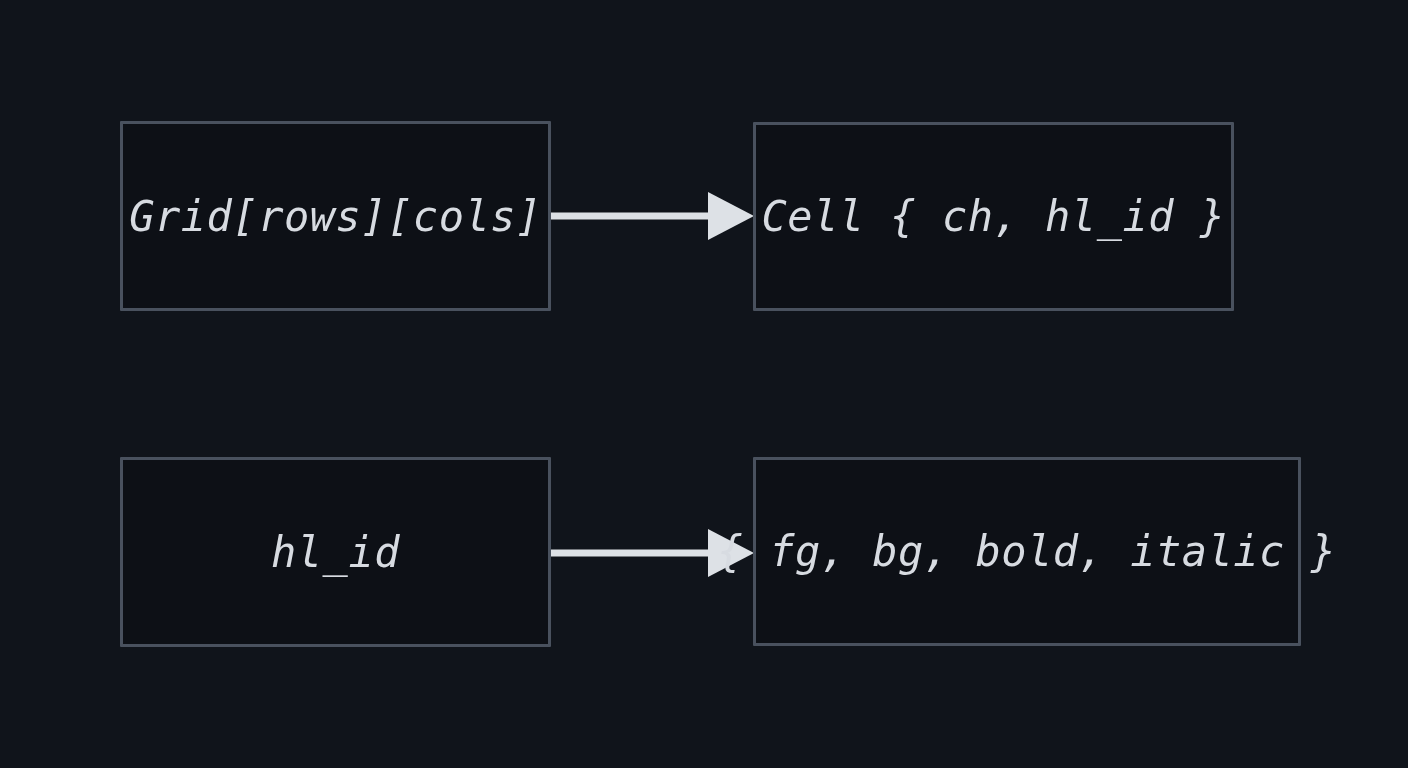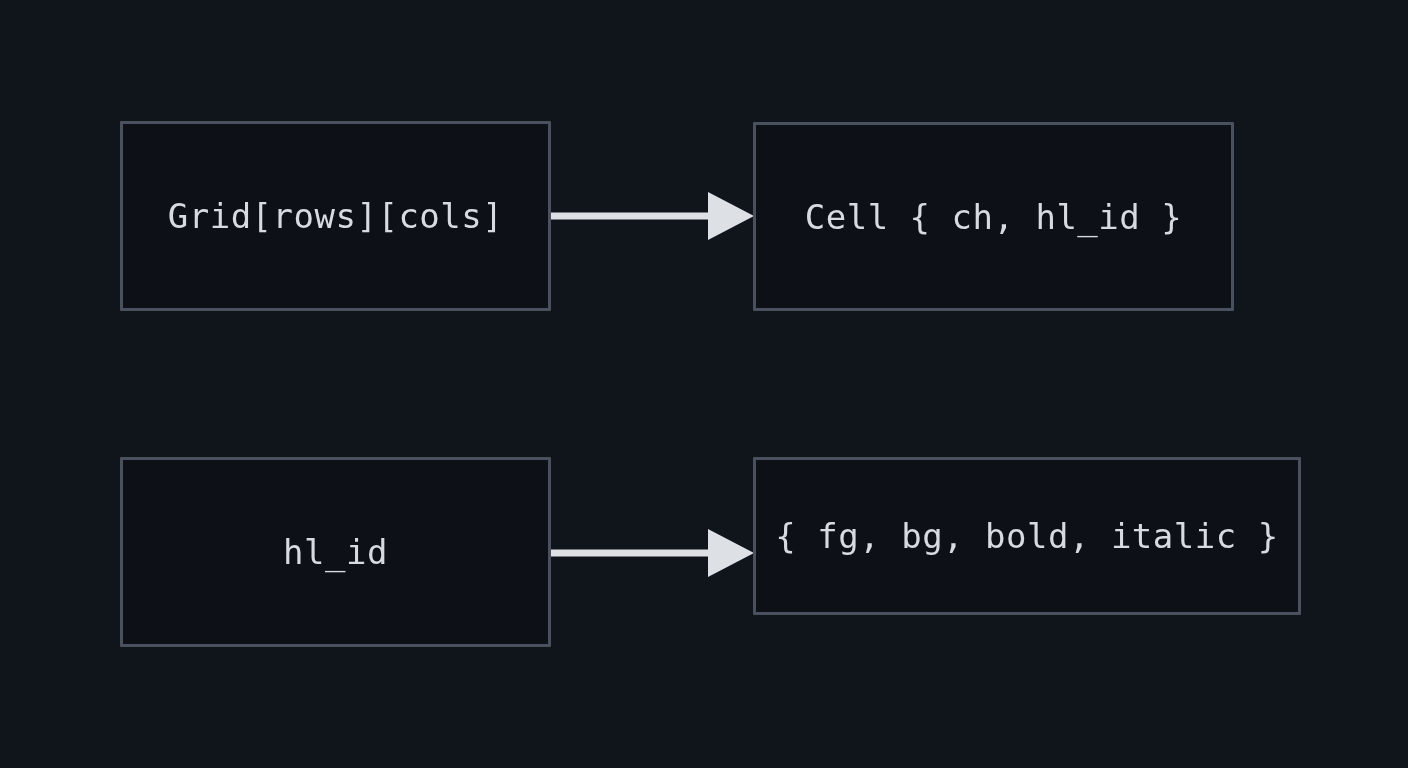--- a/index.html
+++ b/index.html
@@ -27,28 +27,29 @@
     box-sizing: border-box;
     border: 3px solid var(--box-border);
     background: var(--box-fill);
     display: flex;
     align-items: center;
     justify-content: center;
     border-radius: 1px;
   }
   .node .label {
     color: var(--text);
-    font-size: 34px;
+    font-size: 42px;
     letter-spacing: 0.5px;
     white-space: pre;
+    font-style: italic;
   }
   #node-grid     { left: 120px; top: 121px; width: 431px; height: 190px; }
   #node-cell     { left: 753px; top: 122px; width: 481px; height: 189px; }
   #node-hlid     { left: 120px; top: 457px; width: 431px; height: 190px; }
-  #node-hlattrs  { left: 753px; top: 457px; width: 548px; height: 158px; }
+  #node-hlattrs  { left: 753px; top: 457px; width: 548px; height: 189px; }
 
   .edge {
     position: absolute;
     width: 206px;
     height: 60px;
   }
   #edge-top    { left: 550px; top: 186px; }
   #edge-bottom { left: 550px; top: 523px; }
   .edge .shaft { stroke: var(--arrow); stroke-width: 7; }
   .edge .head  { fill: var(--arrow); }

